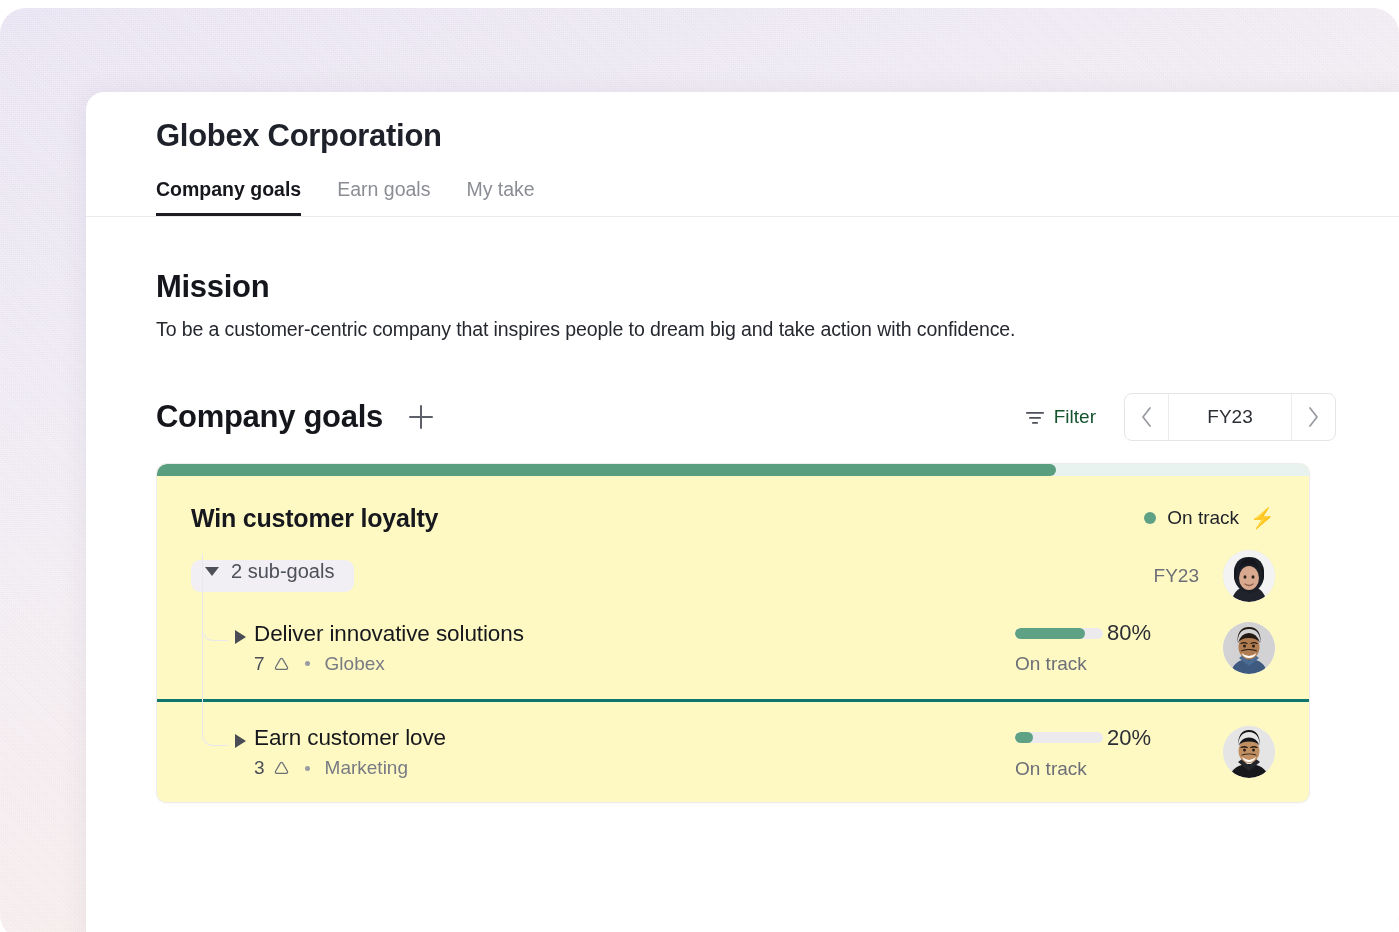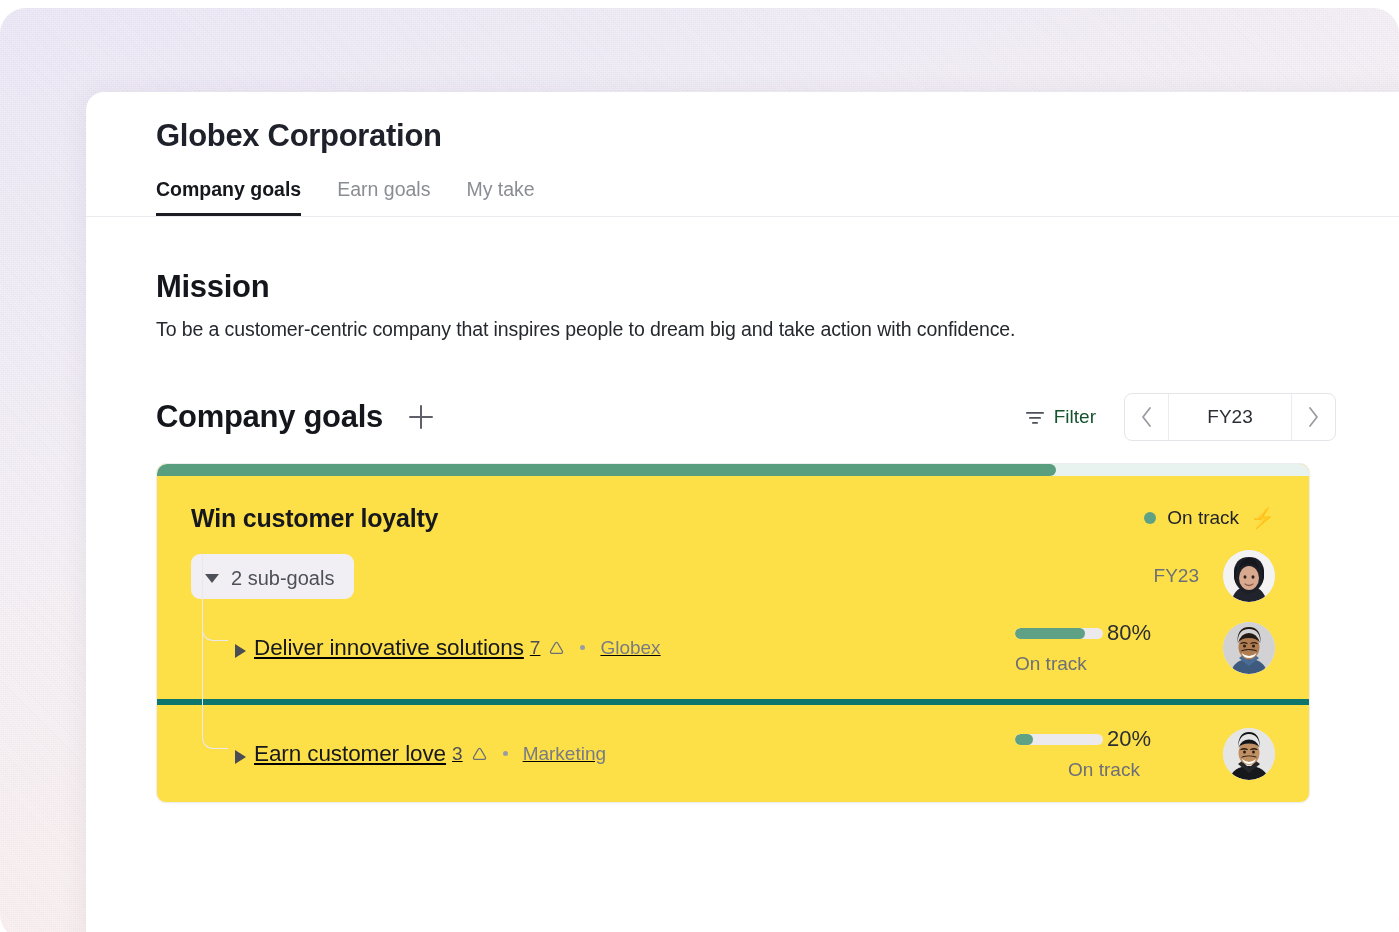--- a/index.html
+++ b/index.html
@@ -172,21 +172,21 @@
     cursor: pointer;
   }
 
   
   .goal-card {
     position: relative;
     margin: 22px 0 0 70px;
     width: 1154px;
     border: 1px solid #eeecf0;
     border-radius: 10px;
-    background: #fde047;
+    background: #fef9c3;
     box-shadow: 0 1px 2px rgba(30,20,50,.03);
     overflow: hidden;
   }
   .card-progress-track {
     height: 12px;
     width: 100%;
     background: #e8f2ee;
   }
   .card-progress-fill {
     height: 100%;
@@ -232,21 +232,21 @@
     align-items: center;
     padding: 22px 34px 0 34px;
     height: 62px;
   }
   .subgoals-pill {
     display: inline-flex;
     align-items: center;
     gap: 12px;
     background: #f1eff3;
     border-radius: 9px;
-    padding: 13px 20px 9px 14px;
+    padding: 0 20px 9px 14px;
     font-size: 20px;
     color: #4d5058;
     cursor: pointer;
   }
   .caret-down {
     width: 0; height: 0;
     border-left: 7.5px solid transparent;
     border-right: 7.5px solid transparent;
     border-top: 9px solid #4d5058;
   }
@@ -268,21 +268,21 @@
   }
 
   
   .subgoal-row {
     position: relative;
     display: flex;
     align-items: center;
     padding: 0 34px 0 78px;
     height: 103px;
   }
-  .subgoal-row + .subgoal-row { border-top: 6px solid #0f766e; text-align: center; }
+  .subgoal-row + .subgoal-row { border-top: 3px solid #0f766e; }
 
   .connector {
     position: absolute;
     left: 45px;
     width: 26px;
     border-left: 1.6px solid #eae8ec;
     border-bottom: 1.6px solid #eae8ec;
     border-bottom-left-radius: 11px;
     pointer-events: none;
   }
@@ -291,21 +291,21 @@
 
   .subgoal-left { display: flex; align-items: flex-start; gap: 0; }
   .tri-right {
     width: 0; height: 0;
     border-top: 7.5px solid transparent;
     border-bottom: 7.5px solid transparent;
     border-left: 11px solid #4a4d55;
     margin: 9px 8px 0 0;
     flex: none;
   }
-  .subgoal-texts { display: flex; flex-direction: row; gap: 6px; text-decoration: underline; }
+  .subgoal-texts { display: flex; flex-direction: column; gap: 6px; }
   .subgoal-title {
     font-size: 22.5px;
     color: #16181d;
     letter-spacing: -0.1px;
   }
   .subgoal-meta {
     display: flex;
     align-items: center;
     gap: 8px;
     font-size: 19px;

